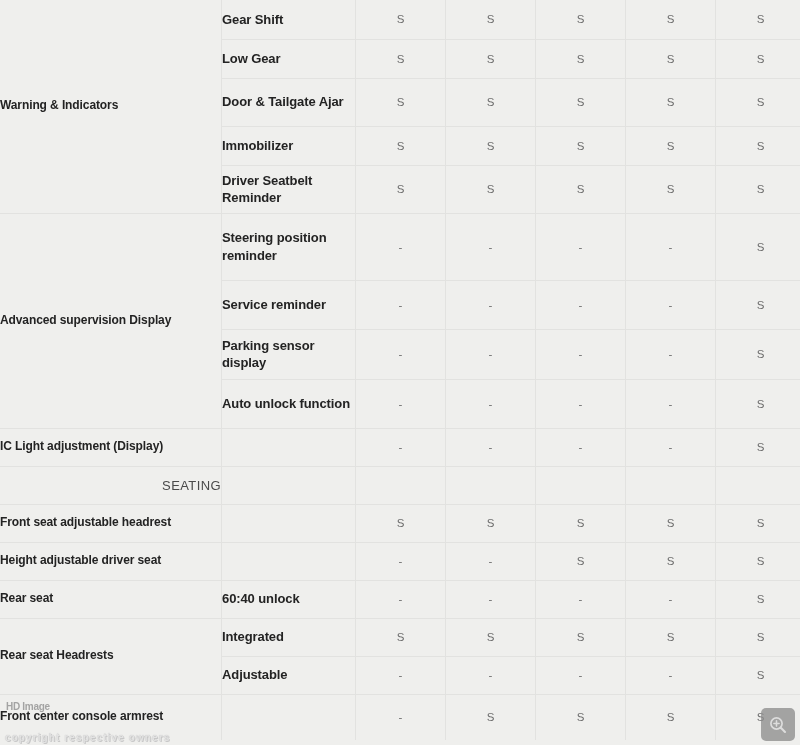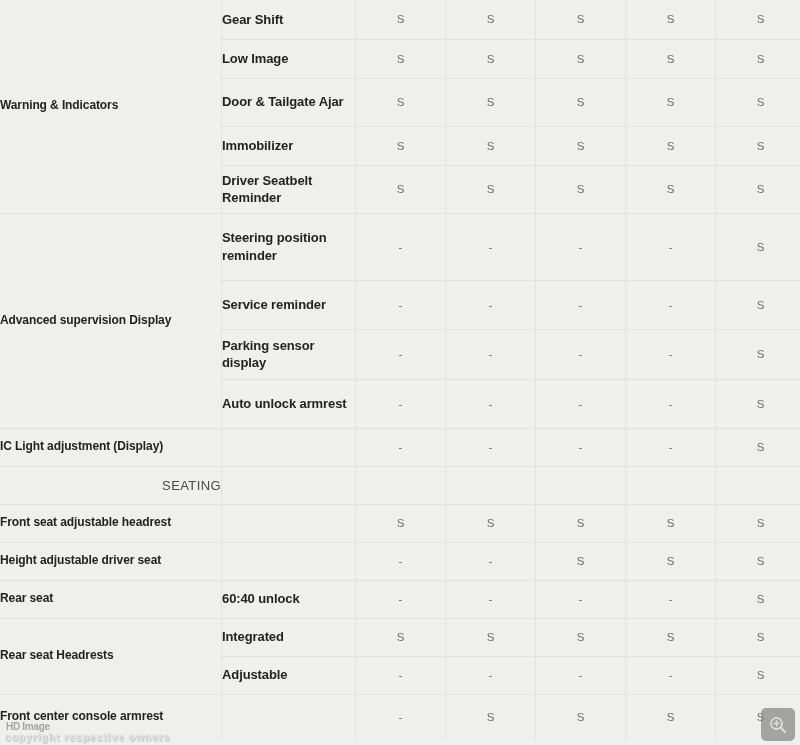--- a/index.html
+++ b/index.html
@@ -93,21 +93,20 @@
   }
   .wm-hd {
     position: absolute;
     left: 6px;
     top: 2px;
     font-size: 10px;
     font-weight: bold;
     color: #9b9b9b;
     letter-spacing: -0.3px;
     opacity: 0.9;
-    margin-top: 20px;
   }
   .wm-main {
     position: absolute;
     left: 2px;
     top: 11px;
     font-size: 24px;
     font-weight: bold;
     font-style: italic;
     letter-spacing: -1.2px;
     line-height: 1;
@@ -165,21 +164,21 @@
       <tr style="height:39px">
         <td class="col-group" rowspan="5">Warning &amp; Indicators</td>
         <td class="col-sub">Gear Shift</td>
         <td class="col-val">S</td>
         <td class="col-val">S</td>
         <td class="col-val">S</td>
         <td class="col-val">S</td>
         <td class="col-val last">S</td>
       </tr>
       <tr style="height:39px">
-        <td class="col-sub">Low Image</td>
+        <td class="col-sub">Low Gear</td>
         <td class="col-val">S</td>
         <td class="col-val">S</td>
         <td class="col-val">S</td>
         <td class="col-val">S</td>
         <td class="col-val last">S</td>
       </tr>
       <tr style="height:48px">
         <td class="col-sub">Door &amp; Tailgate Ajar</td>
         <td class="col-val">S</td>
         <td class="col-val">S</td>
@@ -223,21 +222,21 @@
       </tr>
       <tr style="height:50px">
         <td class="col-sub">Parking sensor display</td>
         <td class="col-val">-</td>
         <td class="col-val">-</td>
         <td class="col-val">-</td>
         <td class="col-val">-</td>
         <td class="col-val last">S</td>
       </tr>
       <tr style="height:49px">
-        <td class="col-sub">Auto unlock armrest</td>
+        <td class="col-sub">Auto unlock function</td>
         <td class="col-val">-</td>
         <td class="col-val">-</td>
         <td class="col-val">-</td>
         <td class="col-val">-</td>
         <td class="col-val last">S</td>
       </tr>
 
       <tr style="height:38px">
         <td class="col-group">IC Light adjustment (Display)</td>
         <td class="col-sub empty-sub"></td>

